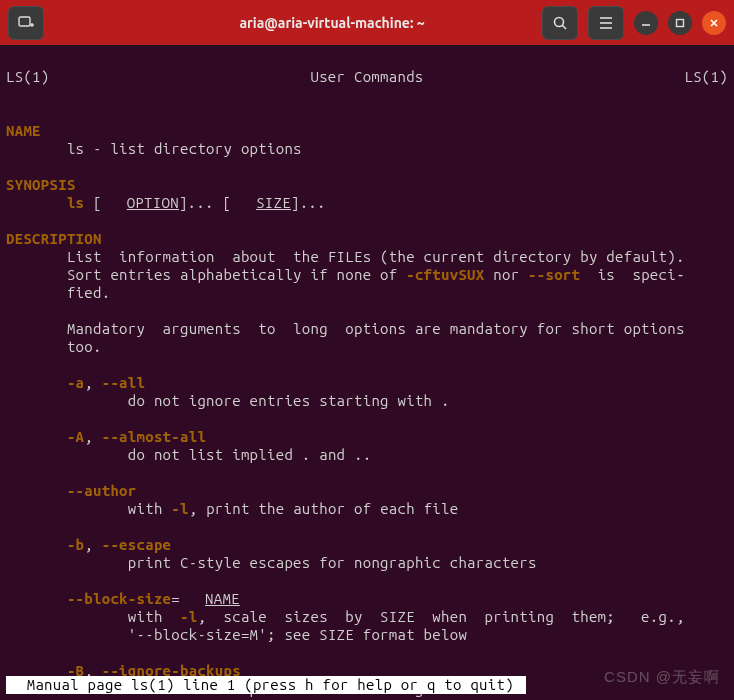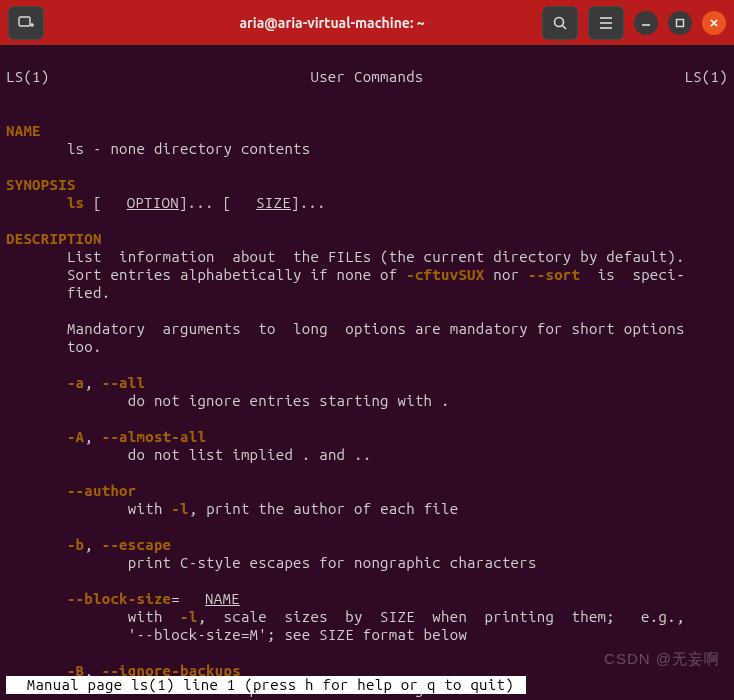--- a/index.html
+++ b/index.html
@@ -59,21 +59,21 @@
   position: absolute;
   left: 6px;
   bottom: 6px;
   background: #ffffff;
   color: #000;
   padding: 0 12px;
 }
 .watermark {
   position: absolute;
   right: 14px;
-  bottom: 32px;
+  bottom: 14px;
   color: rgba(200,200,200,0.35);
   font-family: sans-serif;
   font-size: 15px;
   letter-spacing: 1px;
 }
 </style>
 </head>
 <body>
 
 <div class="titlebar">
@@ -117,21 +117,21 @@
           <line x1="8" y1="2" x2="2" y2="8"></line>
         </svg>
     </div>
   </div>
 </div>
 
 <div class="terminal">
 <div class="header-row"><span>LS(1)</span><span>User Commands</span><span>LS(1)</span></div>
 
 <span class="bold">NAME</span>
-       <span>ls - none directory contents</span>
+       <span>ls - list directory options</span>
 
 <span class="bold">SYNOPSIS</span>
        <span class="bold">ls</span> [<span class="ul">OPTION</span>]... [<span class="ul">SIZE</span>]...
 
 <span class="bold">DESCRIPTION</span>
        <span>List  information  about  the FILEs (the current directory by default).</span>
        <span>Sort entries alphabetically if none of </span><span class="bold">-cftuvSUX</span><span> nor </span><span class="bold">--sort</span><span>  is  speci‐</span>
        <span>fied.</span>
 
        <span>Mandatory  arguments  to  long  options are mandatory for short options</span>

